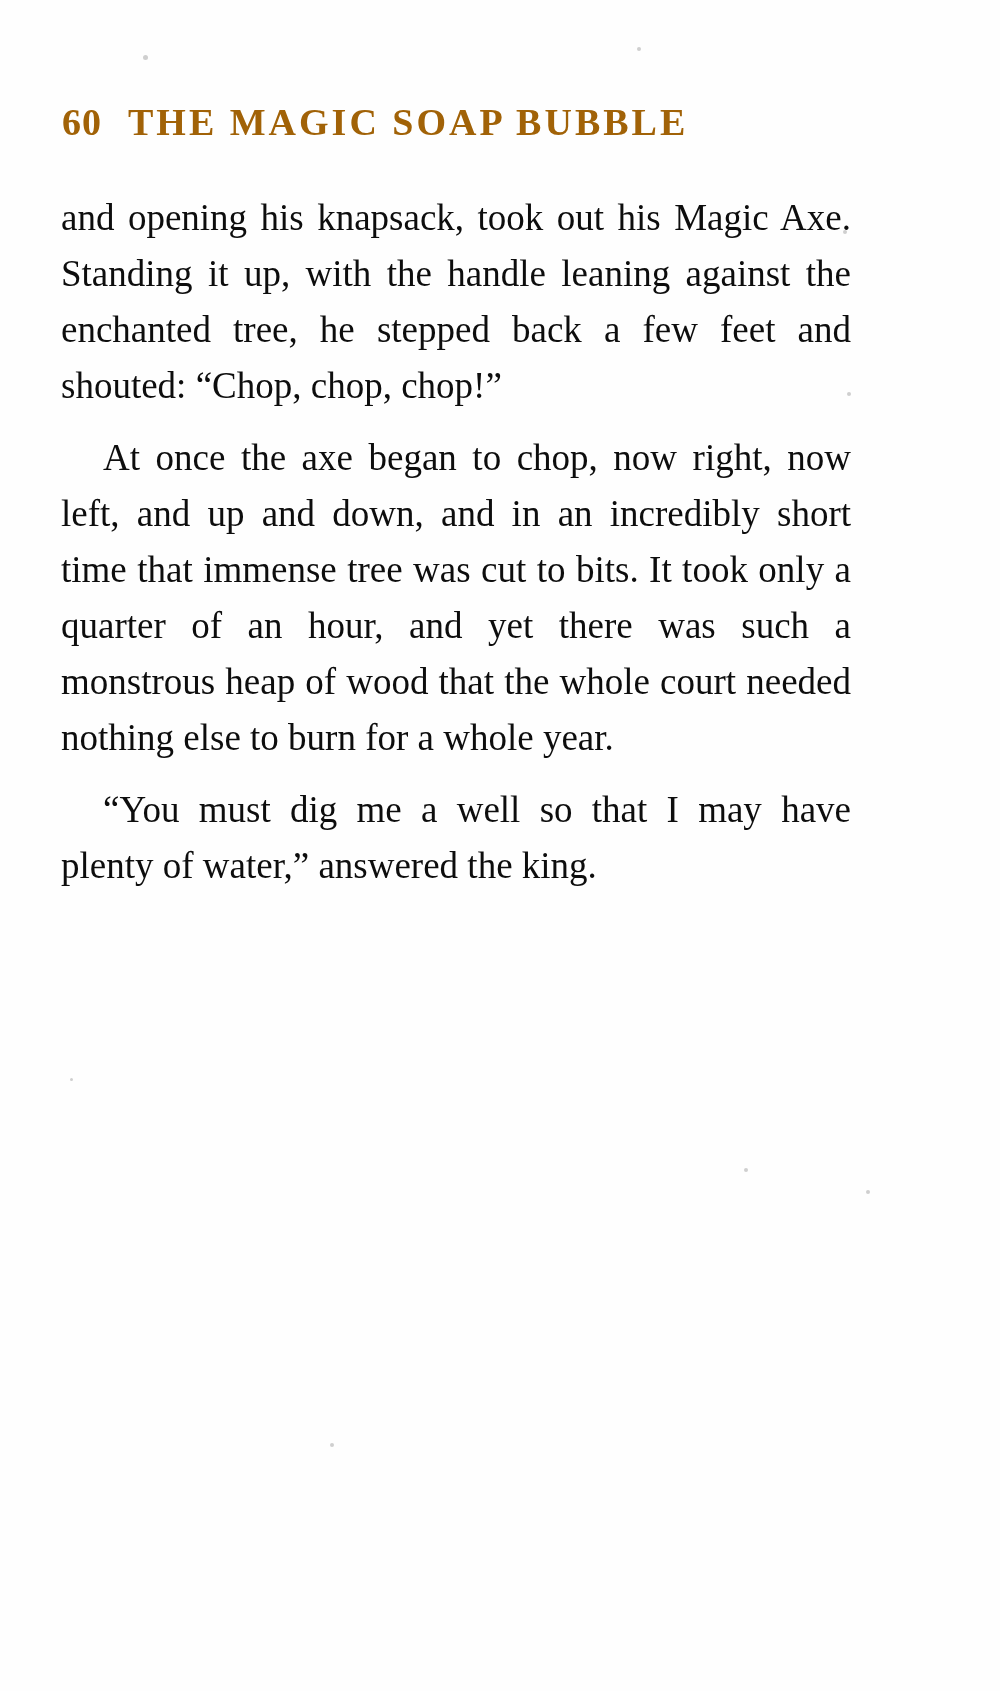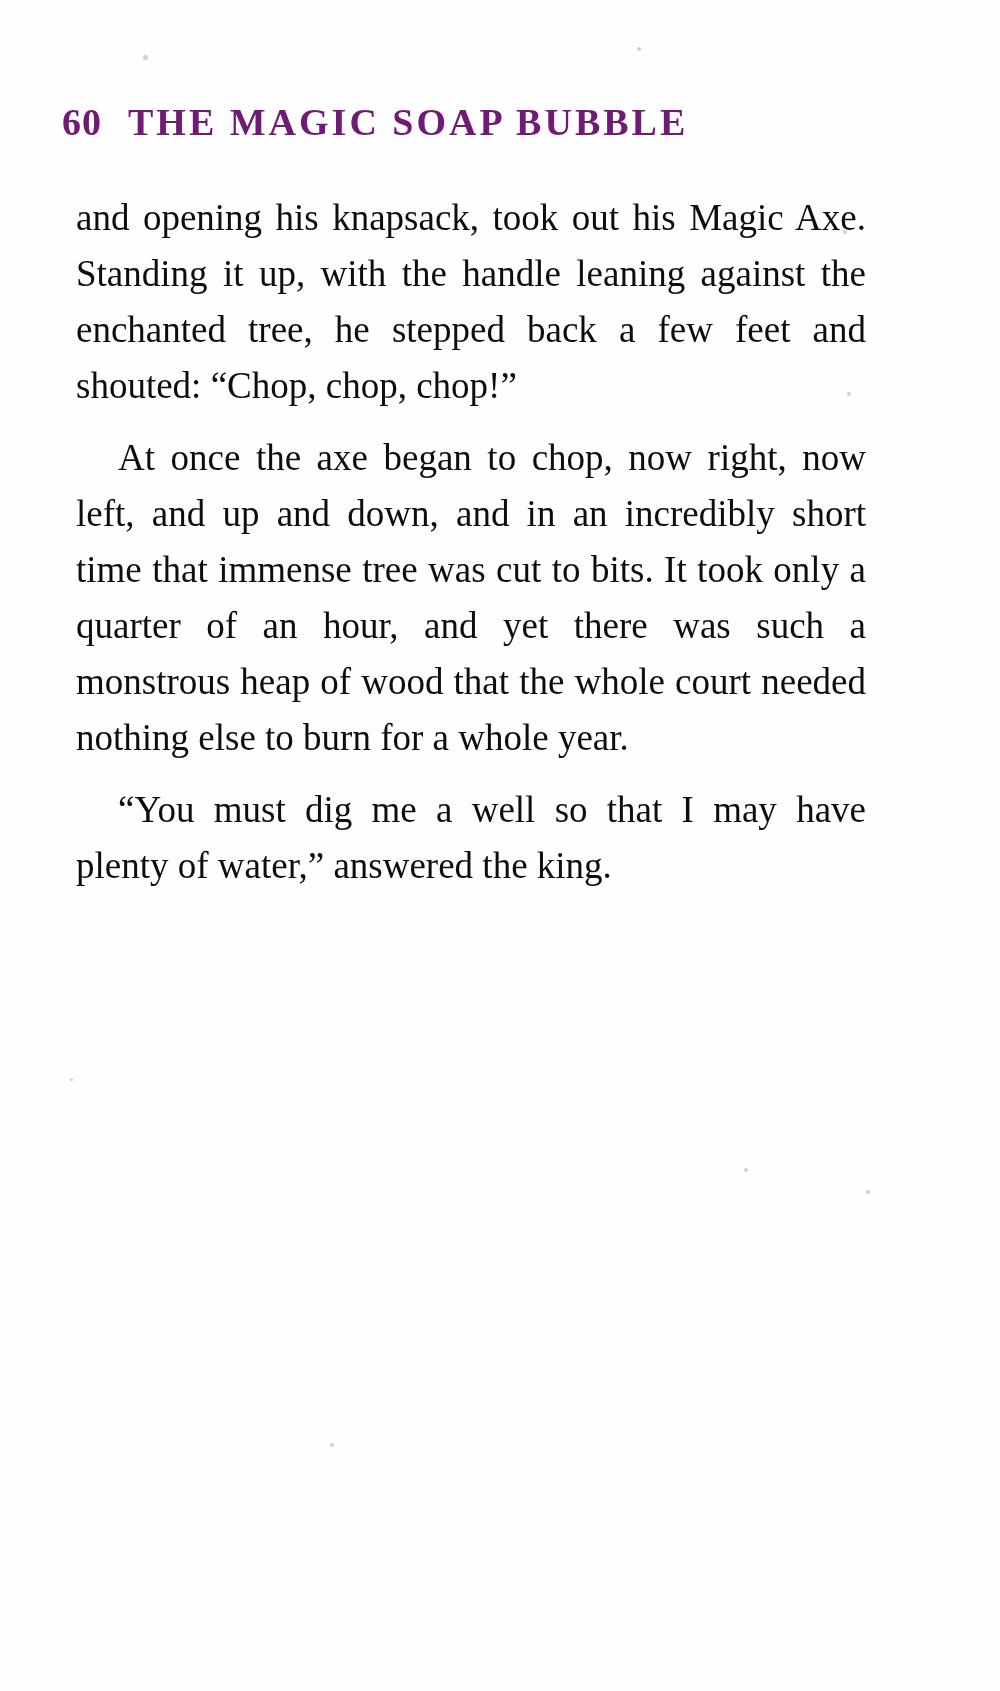--- a/index.html
+++ b/index.html
@@ -32,32 +32,32 @@
   }
   .header {
     position: absolute;
     left: 62px;
     top: 100px;
     width: 800px;
     white-space: nowrap;
     font-size: 38px;
     font-weight: bold;
     letter-spacing: 2.5px;
-    color: #701a75;
+    color: #a16207;
   }
   .header .folio {
     margin-right: 26px;
     letter-spacing: 1px;
   }
   .header .title {
     letter-spacing: 3px;
   }
   .body-text {
     position: absolute;
-    left: 76px;
+    left: 61px;
     top: 190px;
     width: 790px;
   }
   .para {
     margin: 0;
     font-size: 37px;
     line-height: 56px;
     color: #0d0d0d;
     text-align: justify;
     text-justify: inter-word;

